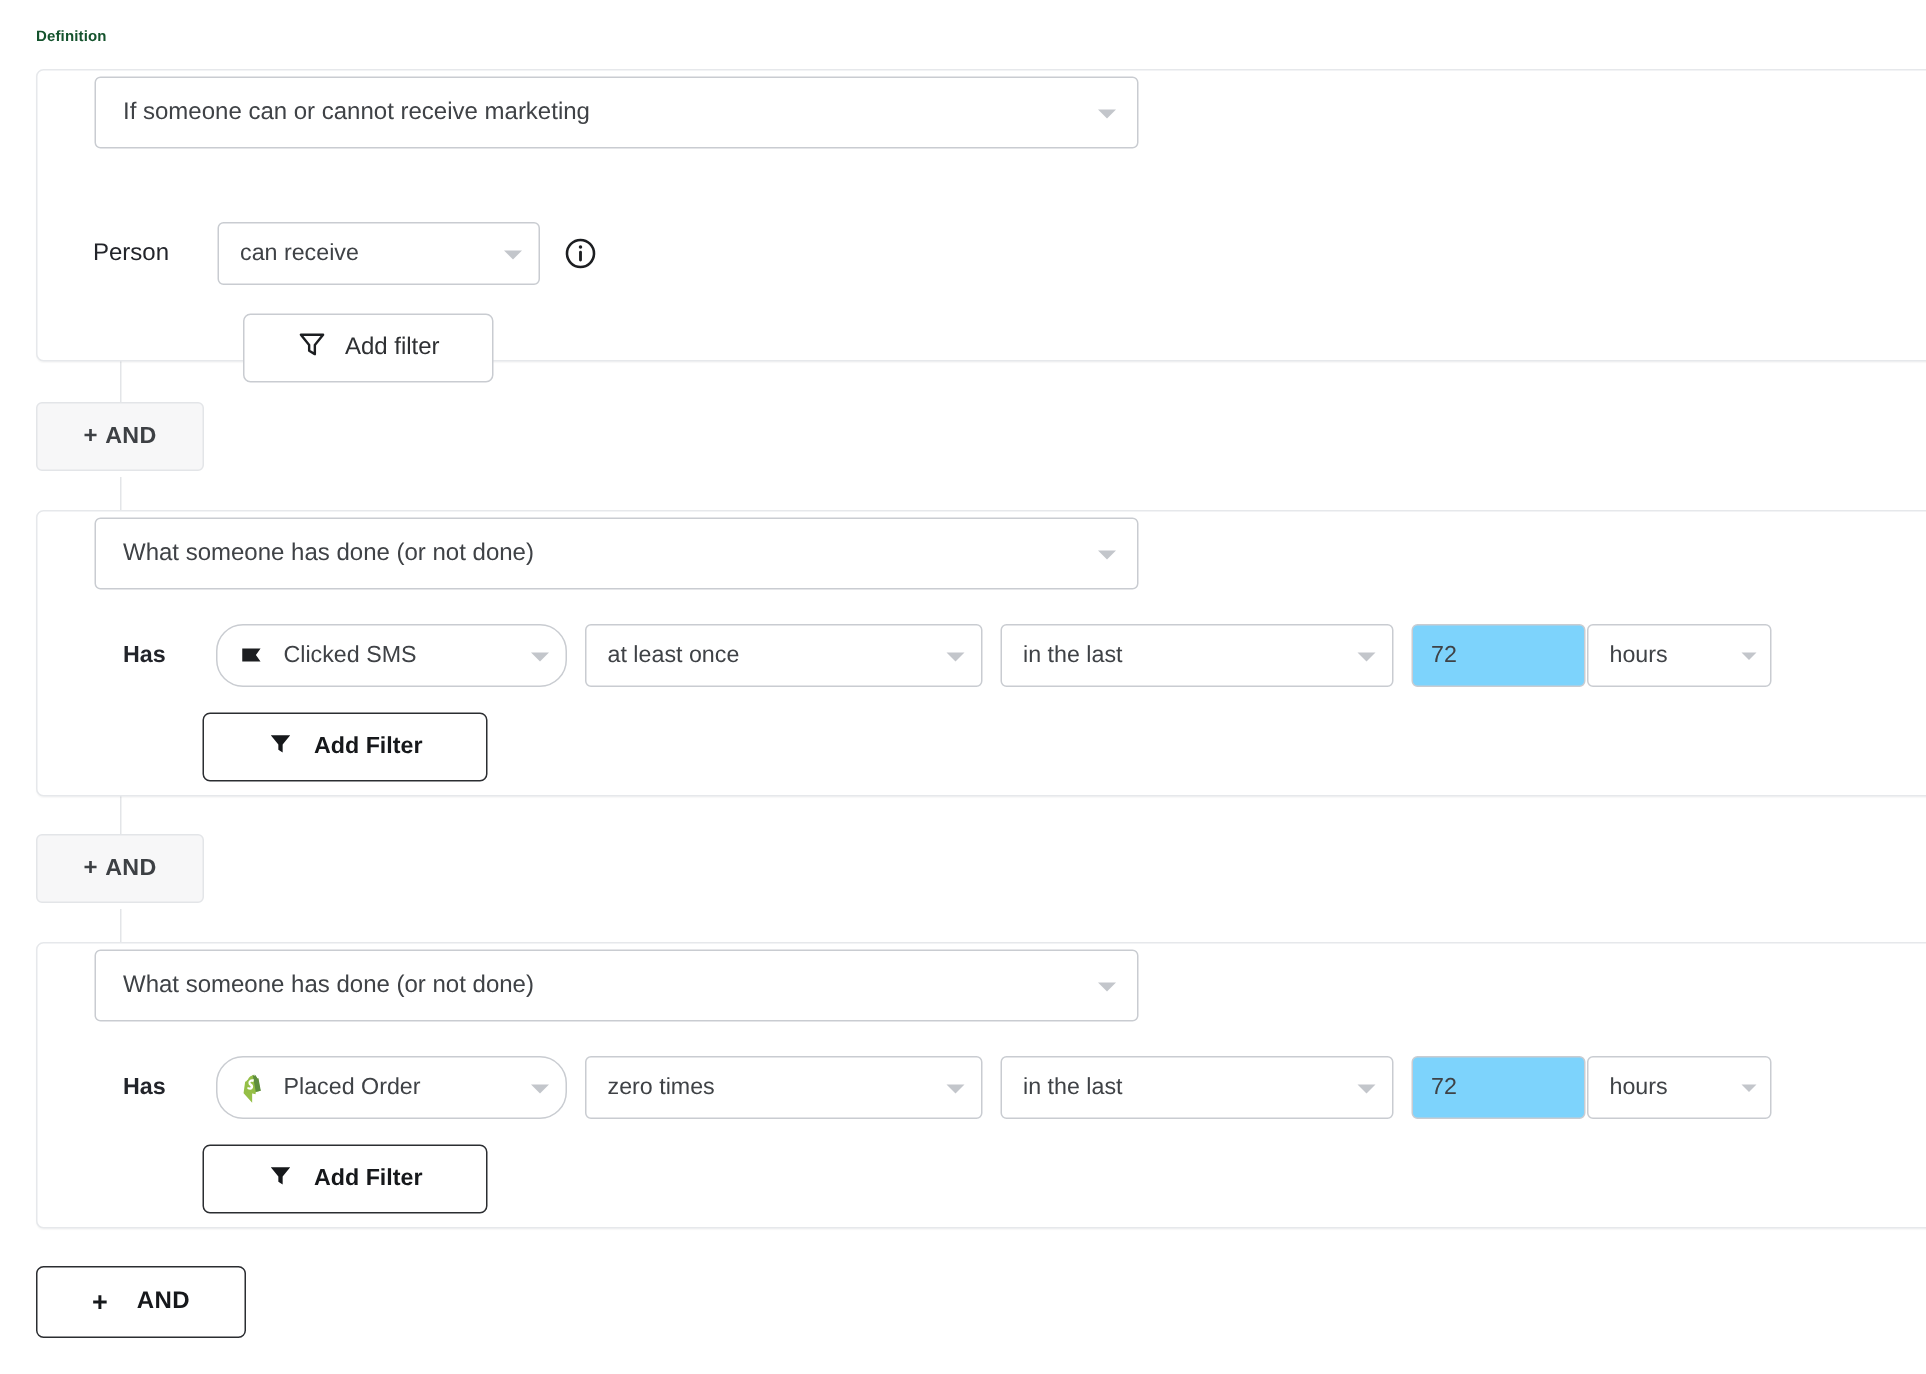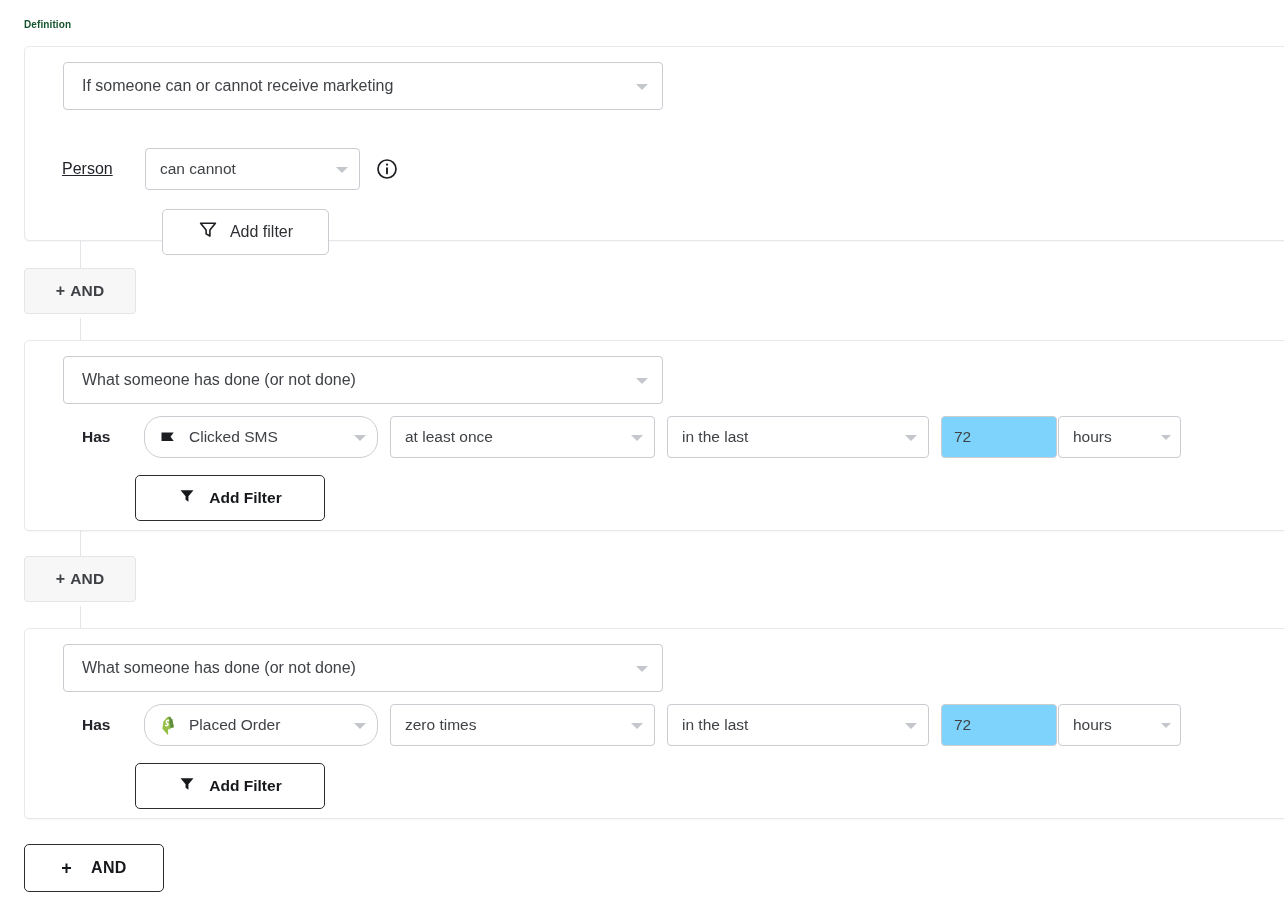--- a/index.html
+++ b/index.html
@@ -88,23 +88,23 @@
     border-radius: 4px;
     height: 42px;
     padding: 0 12px;
     font-size: 15.5px;
     color: #3f4246;
   }
 
   
   .type-select {
     position: absolute;
-    top: 15px;
+    top: 4px;
     left: 38px;
-    width: 600px;
+    width: 696px;
     height: 48px;
     font-size: 16px;
     padding: 0 34px 0 18px;
   }
   .type-select .caret { right: 14px; }
 
   
   .row {
     position: absolute;
     display: flex;
@@ -112,21 +112,21 @@
   }
   .row-label {
     font-size: 16px;
     color: #22242a;
     margin-right: 10px;
   }
   .row-label.bold { font-weight: 700; font-size: 15.5px; }
 
   
   .row1 { top: 101px; left: 37px; }
-  .row1 .row-label { width: 73px; text-align: left; text-decoration: underline; }
+  .row1 .row-label { width: 73px; text-align: left; }
   .sel-can-receive { width: 215px; }
   .sel-sms-channel { width: 190px; margin-left: 7px; }
   .info-icon {
     margin-left: 16px;
     width: 22px; height: 22px;
     display: inline-flex; align-items: center; justify-content: center;
     cursor: pointer;
   }
 
   .addfilter-btn {
@@ -226,21 +226,21 @@
 
     <div class="sel type-select">
       <span>If someone can or cannot receive marketing</span>
       <span class="caret"></span>
     </div>
 
     <div class="row row1">
       <span class="row-label">Person</span>
 
       <div class="sel sel-can-receive">
-        <span>can cannot</span>
+        <span>can receive</span>
         <span class="caret"></span>
       </div>
 
 
       <span class="info-icon">
         <svg width="22" height="22" viewBox="0 0 22 22" aria-hidden="true">
           <circle cx="11" cy="11" r="9" fill="none" stroke="#1c1e21" stroke-width="1.7"></circle>
           <circle cx="11" cy="6.6" r="1.15" fill="#1c1e21"></circle>
           <rect x="10.05" y="9.2" width="1.9" height="7.1" rx=".9" fill="#1c1e21"></rect>
         </svg>

